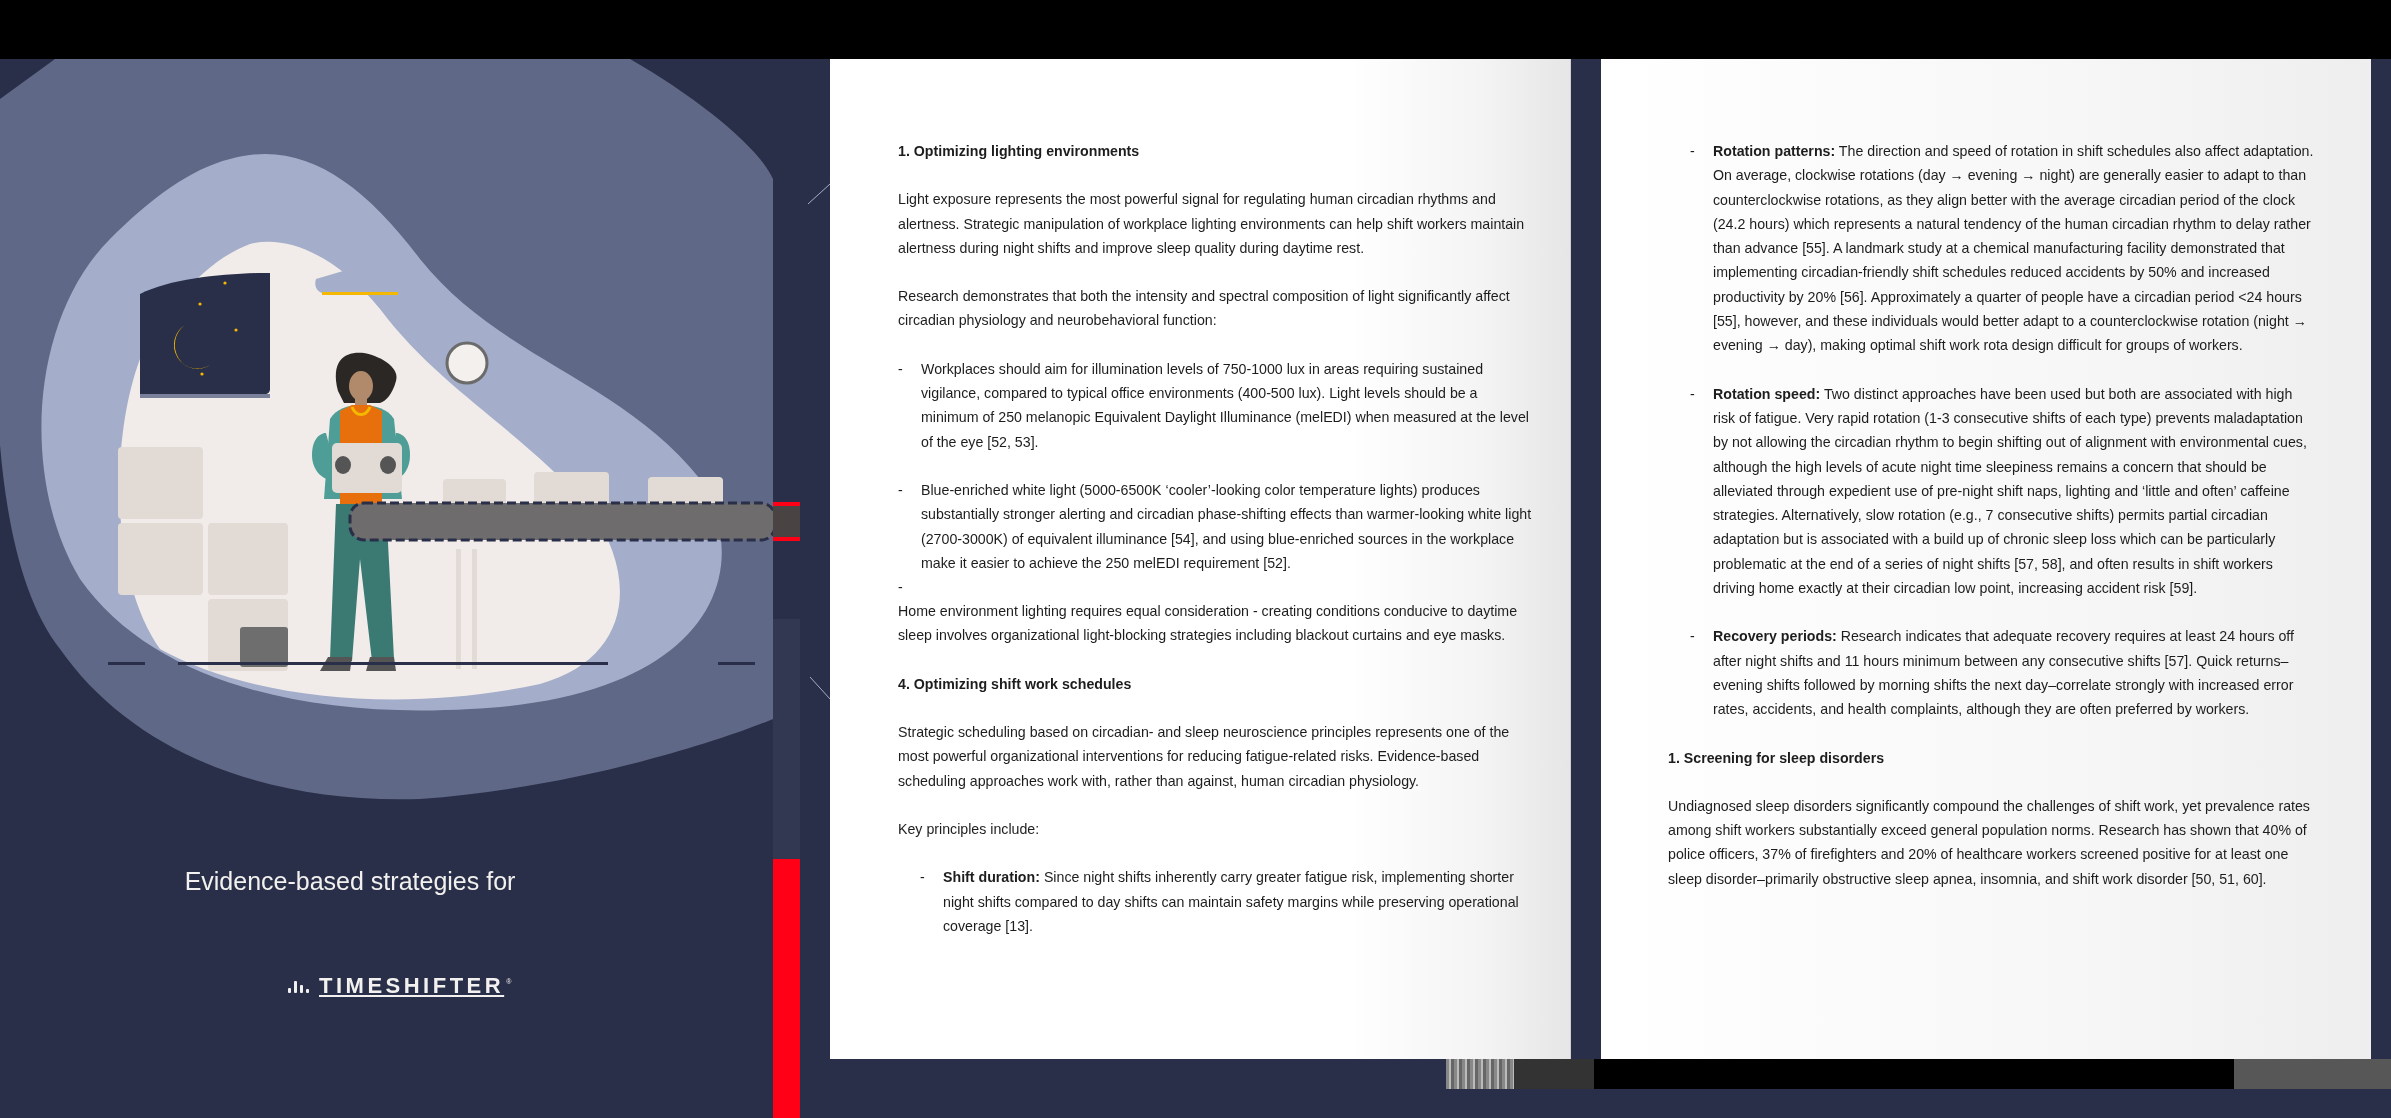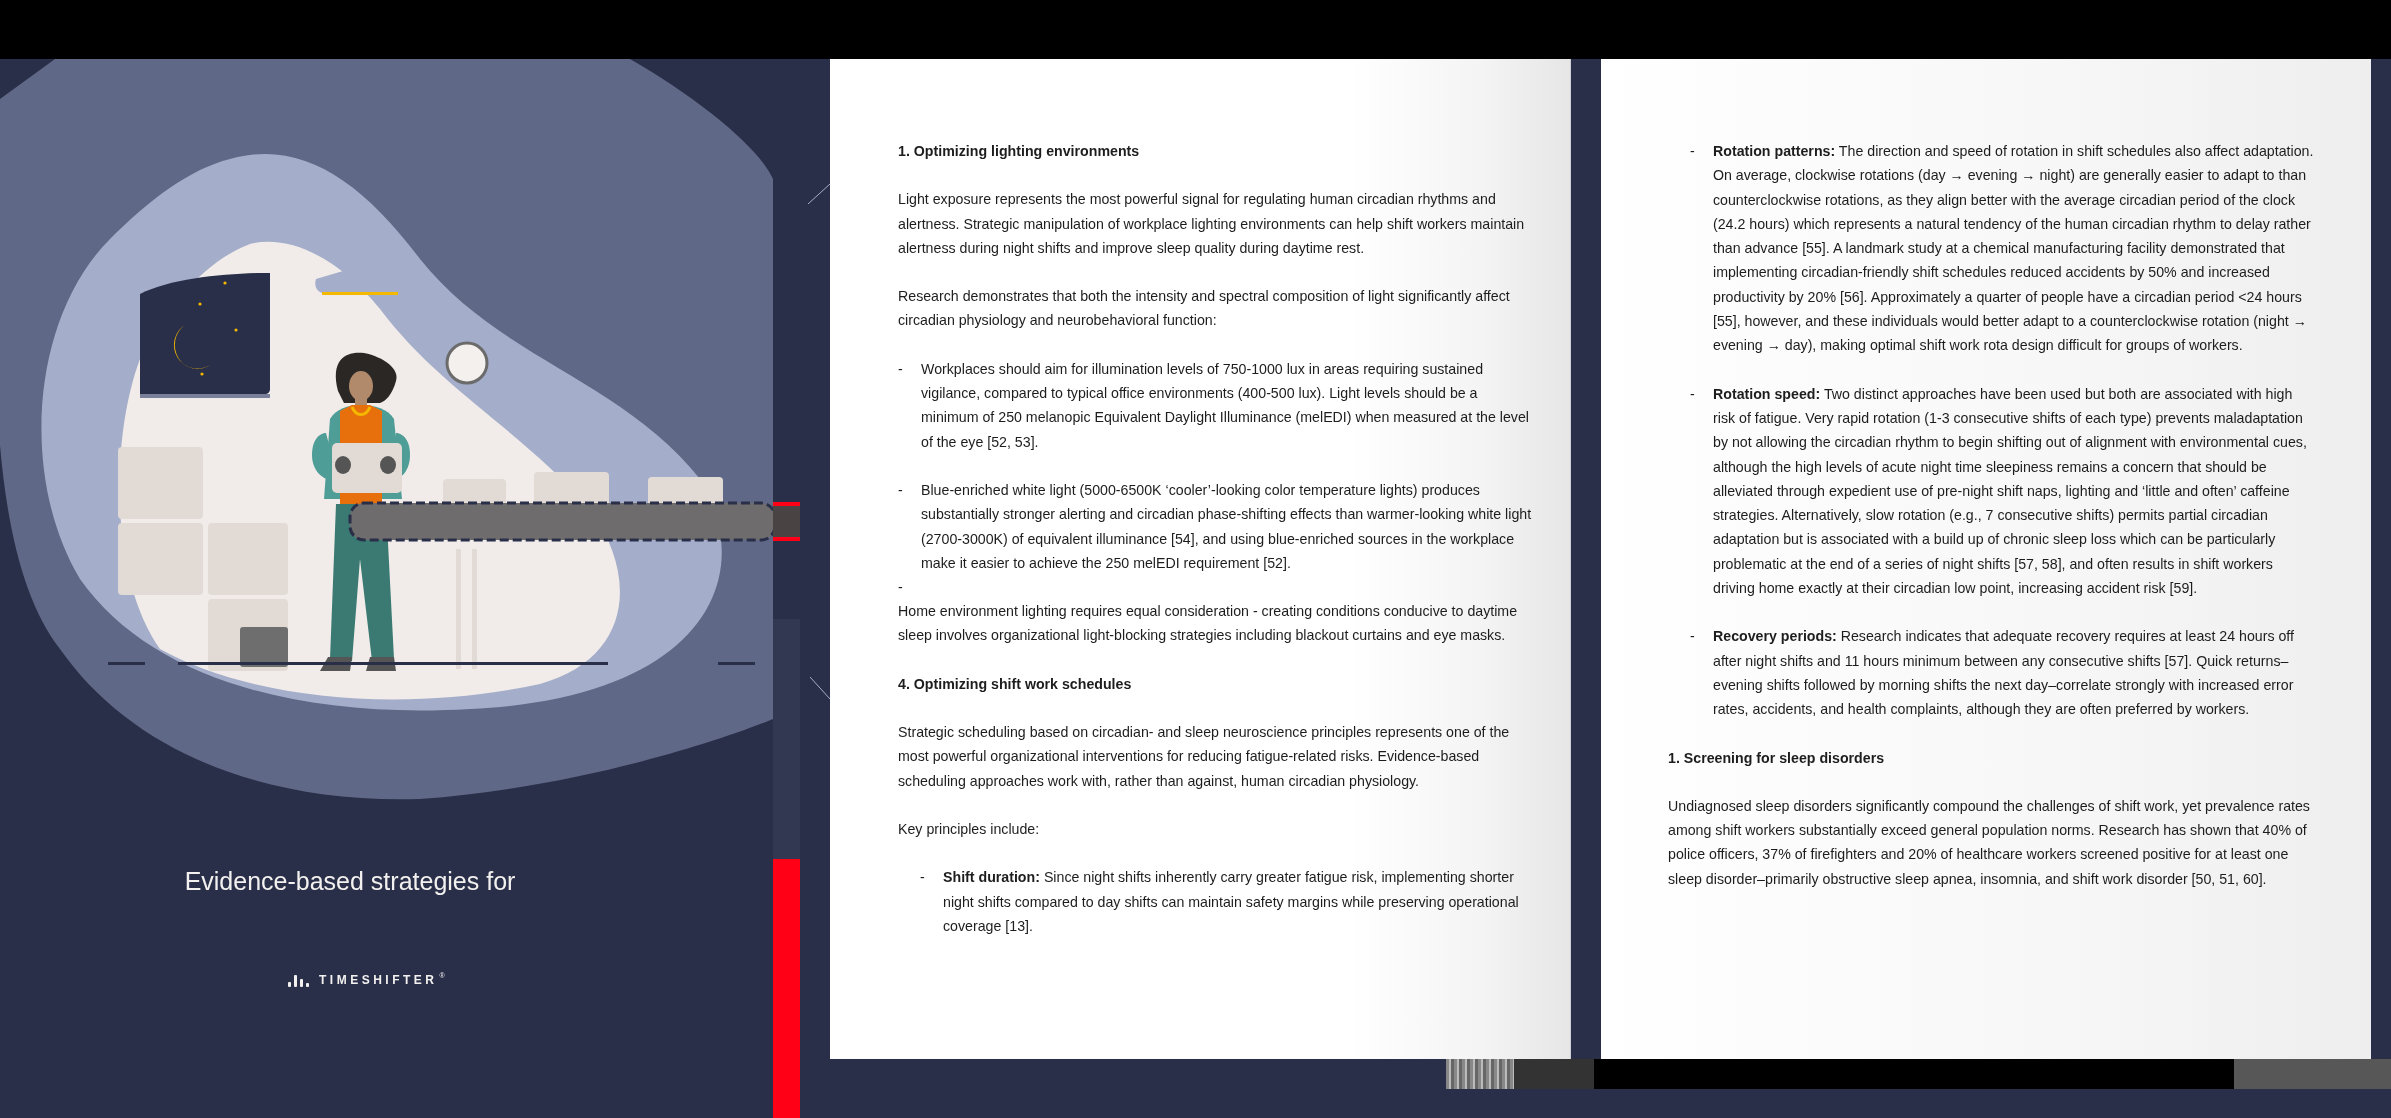--- a/index.html
+++ b/index.html
@@ -9,21 +9,21 @@
   .topbar { position: absolute; left: 0; top: 0; width: 2391px; height: 59px; background: #000; }
 
   
   .cover { position: absolute; left: 0; top: 59px; width: 830px; height: 1059px; background: #292f48; overflow: hidden; }
   .cover svg.illus { position: absolute; left: 0; top: 0; }
   .cover-title { position: absolute; left: 0; width: 700px; top: 790px; text-align: center; color: #f3f1ef; font-size: 25px; line-height: 32px; margin-top: 16px; }
   .cover-title div { white-space: nowrap; }
   .logo { position: absolute; left: 288px; top: 914px; display: flex; align-items: center; gap: 10px; color: #f3f1ef; }
   .logo-mark { display: flex; align-items: flex-end; gap: 3px; height: 14px; }
   .logo-mark span { display: block; width: 3px; background: #f3f1ef; border-radius: 1px; }
-  .logo-text { font-size: 12px; letter-spacing: 3.5px; font-weight: bold; }
+  .logo-text { font-size: 22px; letter-spacing: 3.5px; font-weight: bold; text-decoration: underline; }
   .logo-reg { font-size: 7px; margin-left: -8px; margin-top: -10px; }
 
   .red-bar { position: absolute; left: 773px; top: 800px; width: 27px; height: 288px; background: #ff0016; }
   .spine-dark { position: absolute; left: 773px; top: 560px; width: 27px; height: 240px; background: #333852; }
 
   
   .page { position: absolute; top: 59px; height: 1000px; color: #1d1d1d; font-size: 14.2px; line-height: 24.3px; }
   .page-left { left: 830px; width: 741px; background: linear-gradient(to right, #ffffff 0%, #ffffff 70%, #f4f4f4 88%, #e6e6e6 100%); border-right: 1px solid #cfcfcf; }
   .page-right { left: 1601px; width: 770px; background: linear-gradient(to right, #ffffff 0%, #f7f7f7 60%, #eeeeee 100%); }
   .page-left .inner { position: absolute; left: 68px; top: 80px; width: 640px; }

